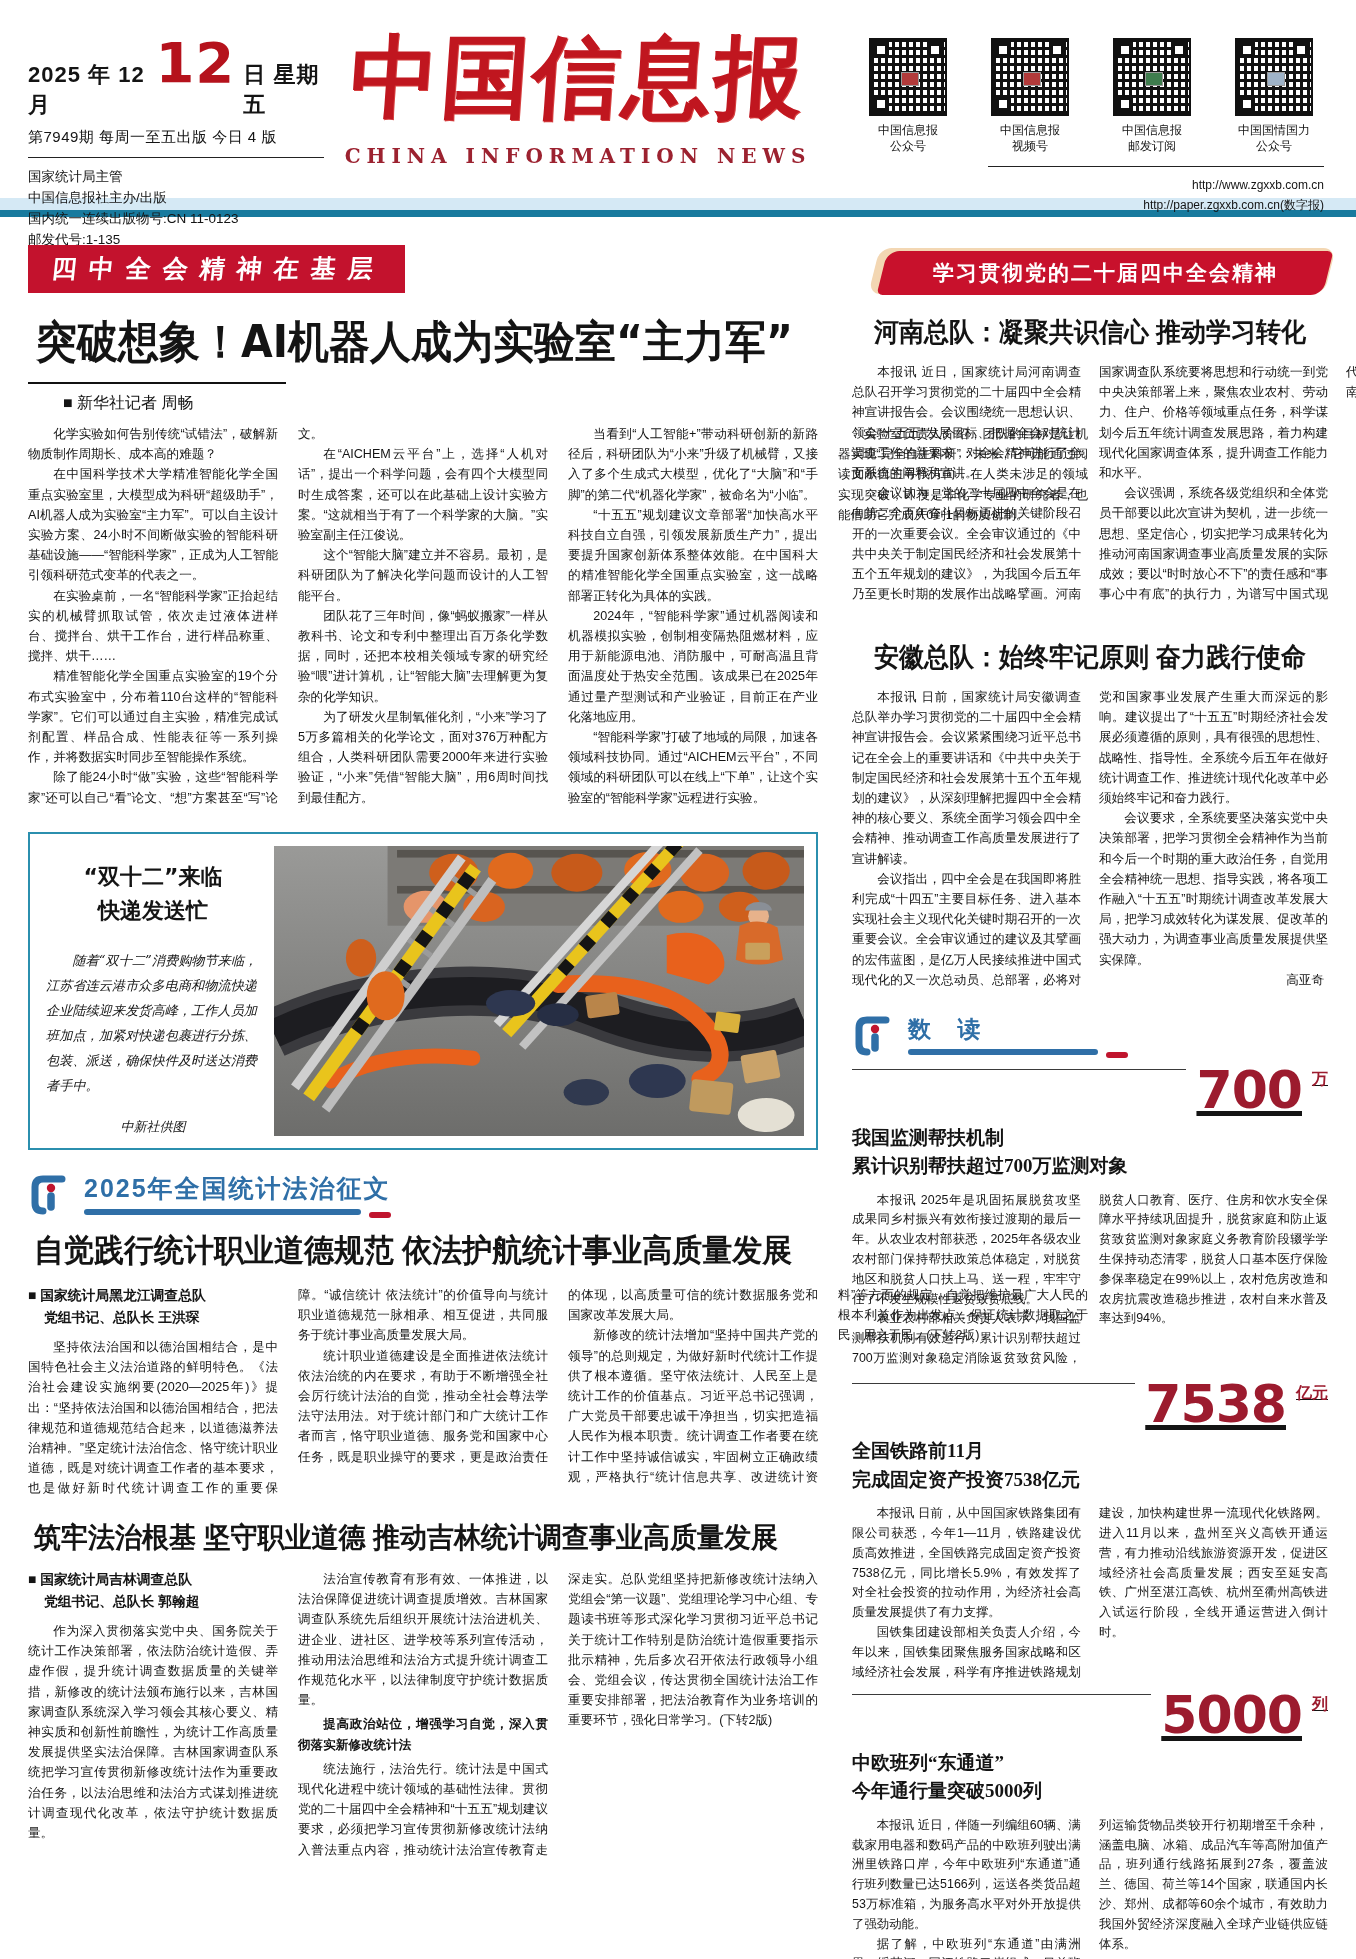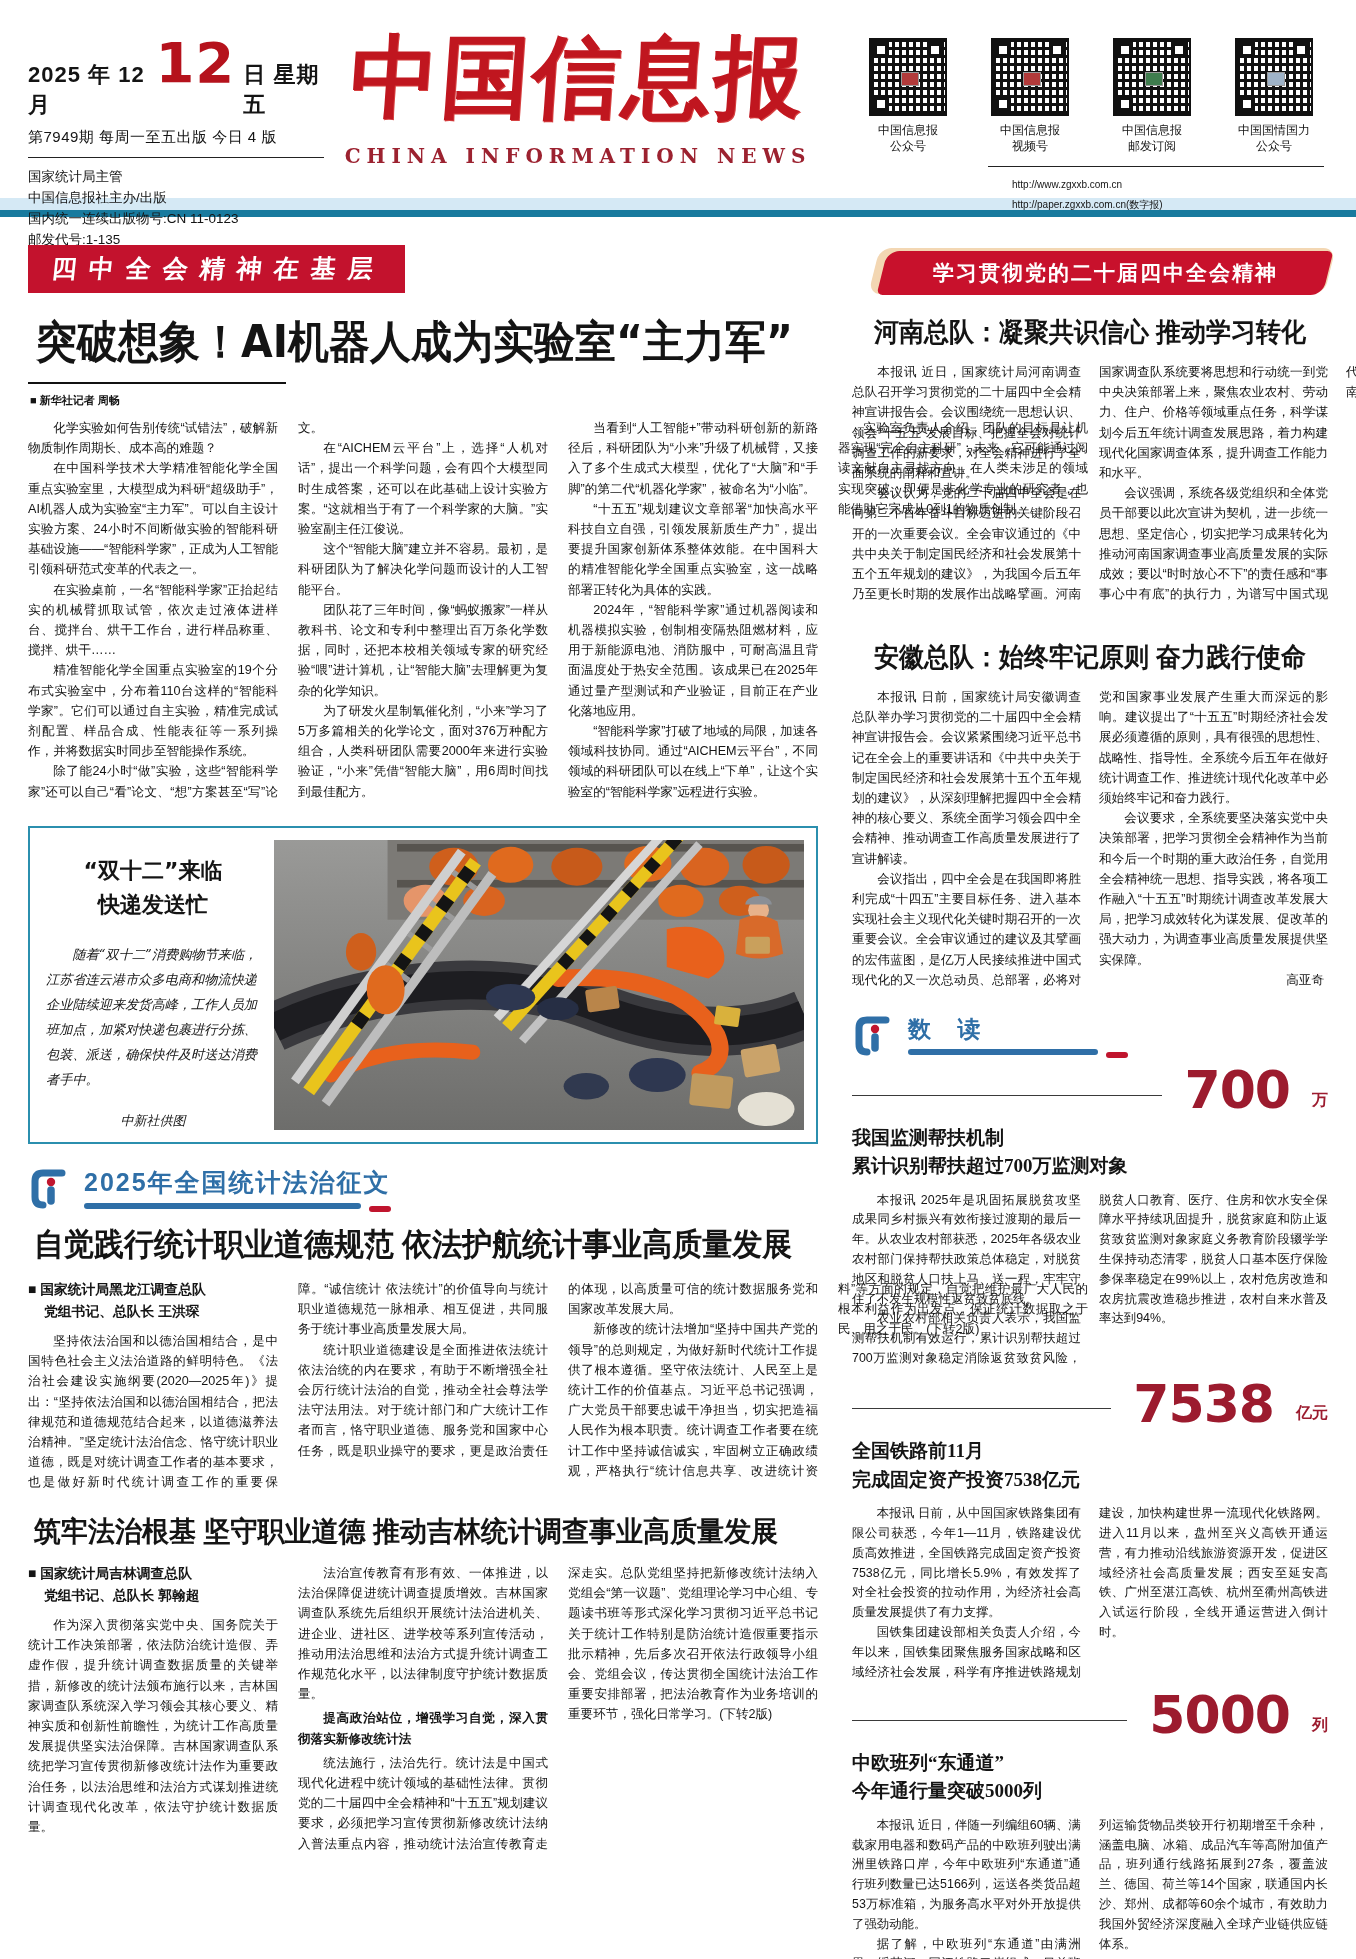--- a/index.html
+++ b/index.html
@@ -37,41 +37,41 @@
       repeating-linear-gradient(0deg, #111 0 3px, transparent 3px 8px),
       repeating-linear-gradient(90deg, #111 0 3px, #fff 3px 7px);
     background-size:100% 100%;
   }
   .qr b { position:absolute; width:16px; height:16px; background:#fff; border:4px solid #111; }
   .qr b:nth-child(1){ top:2px; left:2px; } .qr b:nth-child(2){ top:2px; right:2px; } .qr b:nth-child(3){ bottom:2px; left:2px; }
   .qr i { position:absolute; width:18px; height:14px; top:32px; left:30px; background:#fff; border:1px solid #999; }
   .qr i.red { background:#b23a3a; } .qr i.green { background:#3f7d4e; } .qr i.book { background:#9fb3c8; }
   .qr-label { font-size:12px; line-height:16px; margin-top:6px; }
   .hd-right .hd-rule { margin-top:12px; width:336px; margin-left:auto; margin-right:4px; }
-  .urls { font-size:10px; line-height:20px; width:336px; margin-left:auto; margin-right:4px; padding-left:24px; }
+  .urls { font-size:12px; line-height:20px; width:336px; margin-left:auto; margin-right:4px; padding-left:24px;text-align:right; }
   
   .band-light { height:12px; background:#d5e9f5; margin:0 -28px; }
   .band-dark { height:7px; background:#187a9e; margin:0 -28px; }
   
   .main { display:flex; gap:34px; margin-top:28px; }
   .col-left { width:790px; }
   .col-right { flex:1; min-width:0; }
   
   .topic-banner {
     display:inline-block; background:#c3122d; color:#fff; font-weight:800;
     font-family:"DejaVu Serif", serif; font-size:25px; letter-spacing:12px;
     padding:7px 20px 8px 24px;
   }
   .topic-banner span{ display:inline-block; transform:skewX(-6deg); }
   .h1 {
     font-size:41px; font-weight:900; font-family:"DejaVu Sans", sans-serif;
     margin:20px 0 12px 8px; white-space:nowrap; letter-spacing:0; transform:scaleY(1.08); transform-origin:left top;
   }
   .byline-wrap { width:258px; border-top:2.5px solid #111; margin-top:14px; padding:9px 0 10px 2px; }
-  .byline { font-weight:700; font-size:11px; }
+  .byline { font-weight:400; font-size:16px;margin-left:33px; }
   .body-3col {
     column-count:3; column-gap:20px; column-fill:auto; height:392px;
     font-size:12.6px; line-height:20.2px; text-align:justify;
   }
   .para { text-indent:2em; }
   .by { font-weight:800; font-size:13.8px; line-height:22px; }
   .by2 { margin-bottom:8px; padding-left:16px; }
   .subhead { font-weight:800; margin:4px 0; }
   
   .photo-box { margin-top:16px; border:2.5px solid #2b8fae; height:318px; display:flex; padding:12px 12px 12px 16px; gap:14px; }
@@ -99,21 +99,21 @@
   .gov-banner-fg { position:absolute; inset:0; background:#c8112c; border-radius:12px 6px 12px 6px; transform:skewX(-14deg); display:flex; align-items:center; justify-content:center; }
   .gov-banner-fg span { transform:skewX(14deg); color:#fff; font-weight:900; font-size:21px; letter-spacing:2px; white-space:nowrap; }
   .h4 { font-size:25px; font-weight:900; text-align:center; margin:8px 0 14px; white-space:nowrap; transform:scaleY(1.06); }
   .body-2col { column-count:2; column-gap:18px; column-fill:auto; font-size:12.6px; line-height:20.2px; text-align:justify; }
   .hb { height:258px; }
   .ab { height:304px; margin-bottom:4px; }
   .author { text-align:right; padding-right:4px; }
   .shudu-hdr { margin-top:22px; margin-bottom:4px; }
   .shudu-hdr .ci-title { letter-spacing:10px; font-size:23px; }
   .stat { margin-top:10px; }
-  .stat-numrow { display:flex; align-items:flex-end; gap:22px; }
+  .stat-numrow { display:flex; align-items:flex-start; gap:10px;text-decoration:underline; }
   .stat-rule { flex:1; border-top:1.4px solid #3a3a3a; margin-bottom:16px; }
   .stat-num { font-size:52px; font-weight:900; color:#9c1b2e; line-height:0.82; font-family:"DejaVu Sans",sans-serif; letter-spacing:-1px; }
   .stat-unit { font-size:16px; font-weight:800; color:#9c1b2e; padding-bottom:1px; }
   .stat-h { font-size:19px; font-weight:900; line-height:1.5; margin:12px 0 10px; font-family:Liberation Serif, serif; }
   .stat-body { column-count:2; column-gap:18px; column-fill:auto; font-size:12.4px; line-height:19.8px; text-align:justify; }
   .sb1 { height:182px; } .sb2 { height:180px; } .sb3 { height:172px; }
 </style>
 </head>
 <body>
 

